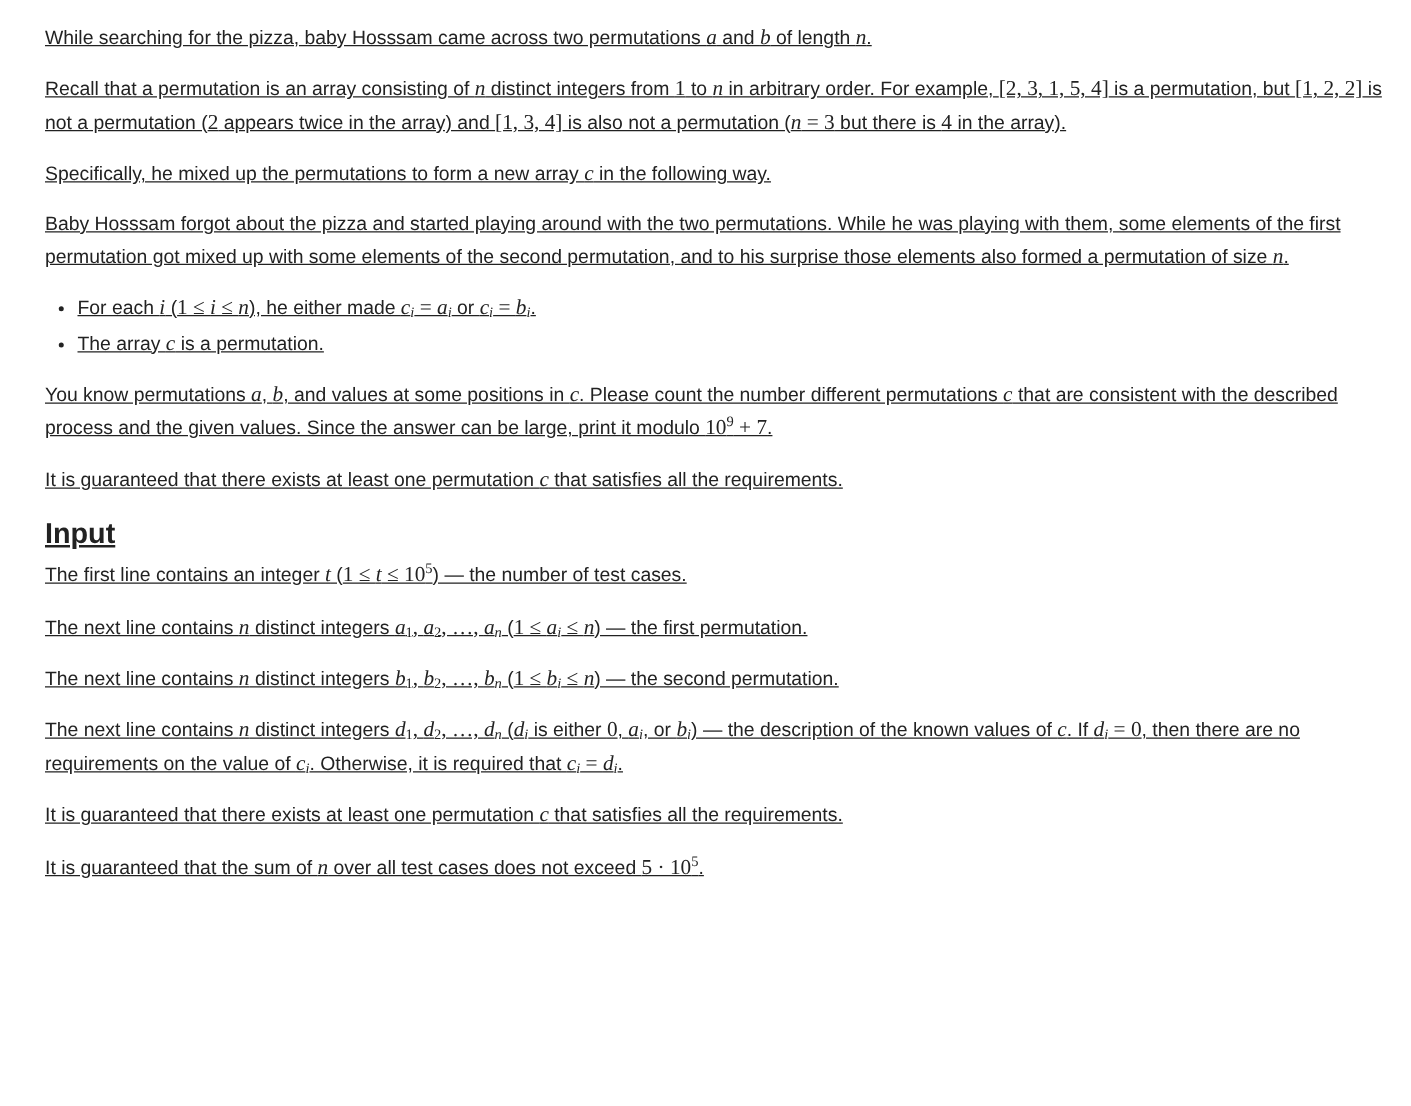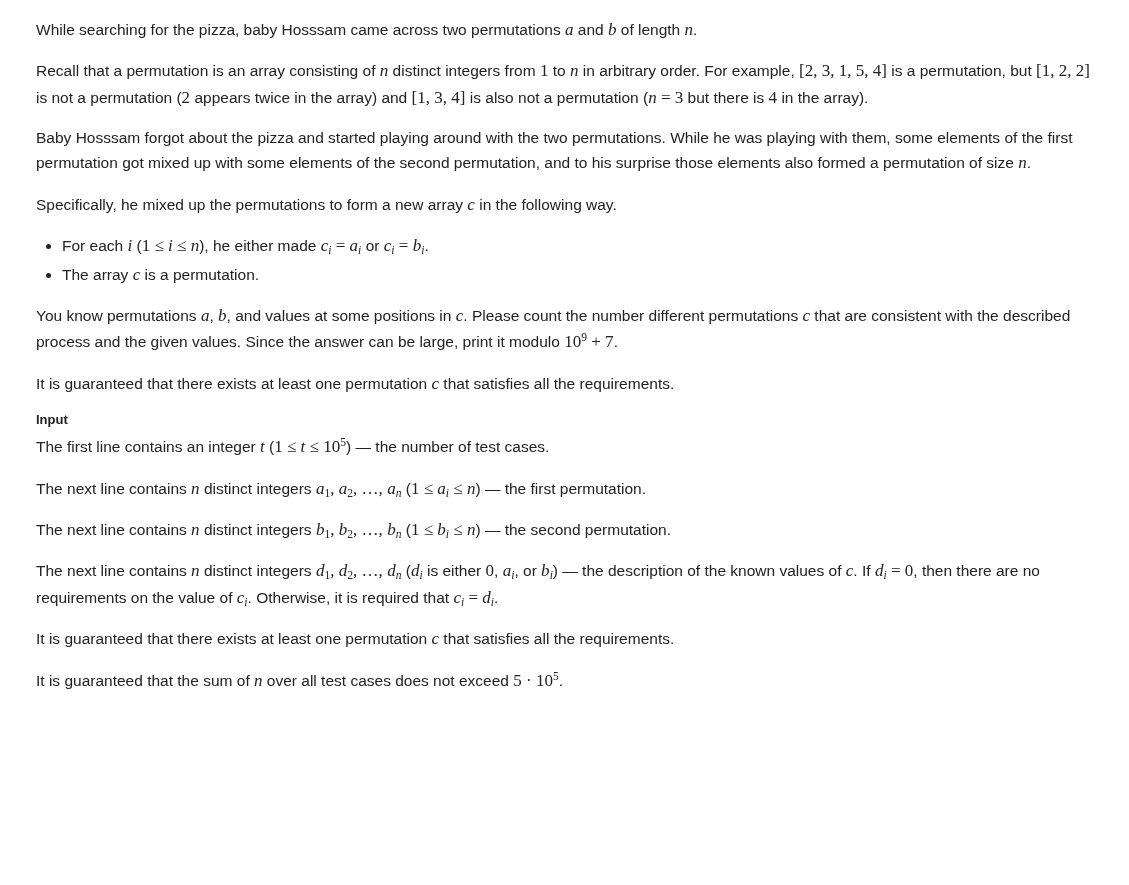--- a/index.html
+++ b/index.html
@@ -9,35 +9,36 @@
   }
   body {
     font-family: "Liberation Sans", "DejaVu Sans", sans-serif;
     font-size: 15.5px;
     line-height: 1.55;
     color: #222222;
   }
   .statement {
     box-sizing: border-box;
     width: 1129px;
-    padding: 17px 26px 20px 36px;
+    padding: 17px 10px 20px 36px;
+    text-decoration: underline;
   }
   .statement p {
     margin: 0 0 15px 0;
   }
   .statement ul {
     margin: 0 0 15px 0;
     padding-left: 26px;
     list-style: disc;
   }
   .statement li {
     margin: 2px 0;
   }
   h2.section-title {
-    font-size: 13px;
+    font-size: 23px;
     font-weight: bold;
     color: #222222;
     margin: 8px 0 5px 0;
     line-height: 1.3;
   }
   
   .math {
     font-family: "Liberation Serif", "DejaVu Serif", serif;
     font-size: 1.1em;
     white-space: nowrap;
@@ -57,22 +58,22 @@
   }
 </style>
 </head>
 <body>
 
 <div class="statement">
 
   <div>
       <p>While searching for the pizza, baby Hosssam came across two permutations <span class="math"><i>a</i></span> and <span class="math"><i>b</i></span> of length <span class="math"><i>n</i></span>.</p>
       <p>Recall that a permutation is an array consisting of <span class="math"><i>n</i></span> distinct integers from <span class="math">1</span> to <span class="math"><i>n</i></span> in arbitrary order. For example, <span class="math">[2, 3, 1, 5, 4]</span> is a permutation, but <span class="math">[1, 2, 2]</span> is not a permutation (<span class="math">2</span> appears twice in the array) and <span class="math">[1, 3, 4]</span> is also not a permutation (<span class="math"><i>n</i> = 3</span> but there is <span class="math">4</span> in the array).</p>
+      <p>Specifically, he mixed up the permutations to form a new array <span class="math"><i>c</i></span> in the following way.</p>
       <p>Baby Hosssam forgot about the pizza and started playing around with the two permutations. While he was playing with them, some elements of the first permutation got mixed up with some elements of the second permutation, and to his surprise those elements also formed a permutation of size <span class="math"><i>n</i></span>.</p>
-      <p>Specifically, he mixed up the permutations to form a new array <span class="math"><i>c</i></span> in the following way.</p>
     </div>
 
   <ul>
       <li>For each <span class="math"><i>i</i></span> (<span class="math">1 ≤ <i>i</i> ≤ <i>n</i></span>), he either made <span class="math"><i>c</i><sub><i>i</i></sub> = <i>a</i><sub><i>i</i></sub></span> or <span class="math"><i>c</i><sub><i>i</i></sub> = <i>b</i><sub><i>i</i></sub></span>.</li>
       <li>The array <span class="math"><i>c</i></span> is a permutation.</li>
     </ul>
 
   <div>
       <p>You know permutations <span class="math"><i>a</i></span>, <span class="math"><i>b</i></span>, and values at some positions in <span class="math"><i>c</i></span>. Please count the number different permutations <span class="math"><i>c</i></span> that are consistent with the described process and the given values. Since the answer can be large, print it modulo <span class="math">10<sup>9</sup> + 7</span>.</p>
       <p>It is guaranteed that there exists at least one permutation <span class="math"><i>c</i></span> that satisfies all the requirements.</p>

